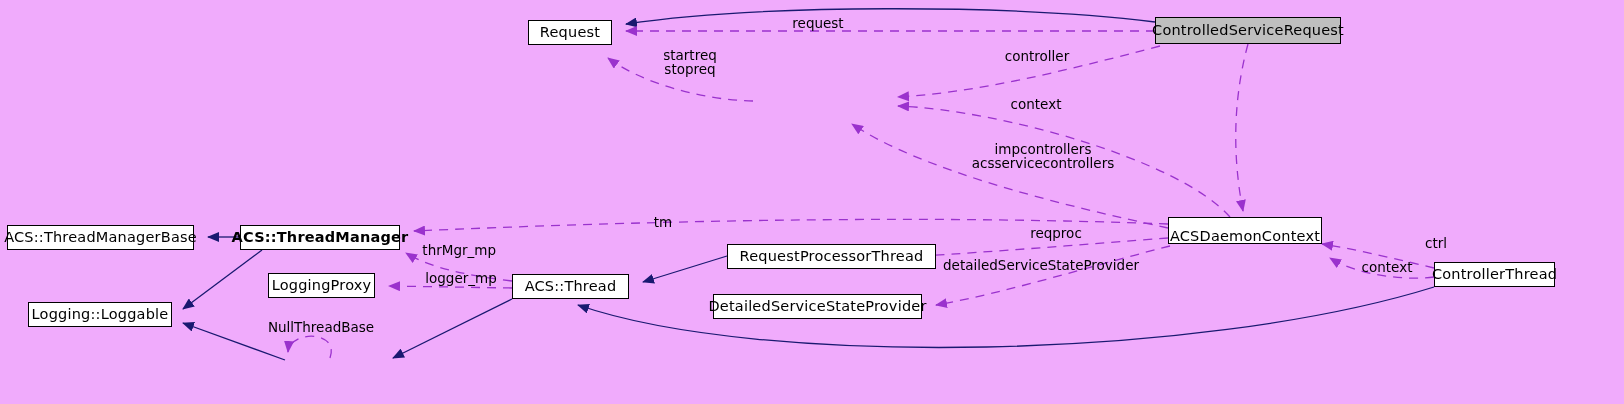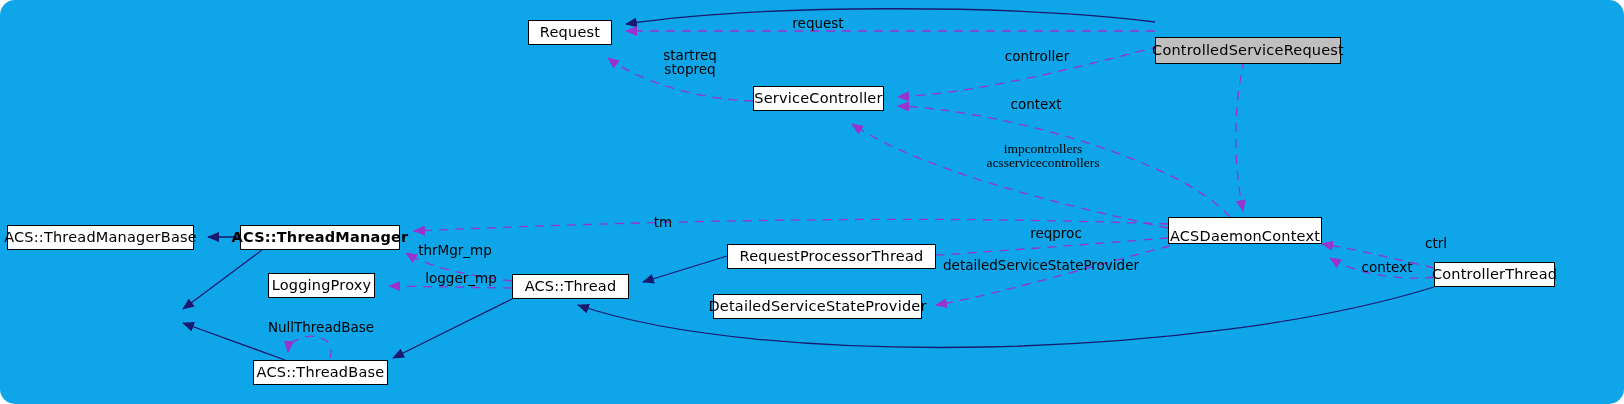--- a/index.html
+++ b/index.html
@@ -7,23 +7,22 @@
     padding: 0;
     background: #ffffff;
   }
   body {
     font-family: "DejaVu Sans", sans-serif;
   }
   #diagram {
     position: relative;
     width: 1624px;
     height: 404px;
-    background: #0ea5e9;
+    background: #f0abfc;
     overflow: hidden;
-    border-radius: 15px;
   }
   #edges {
     position: absolute;
     left: 0;
     top: 0;
     width: 1624px;
     height: 404px;
   }
   .node {
     position: absolute;
@@ -117,27 +116,24 @@
       <path d="M 1248 44 C 1230 110 1235 170 1243 211" marker-end="url(#assoc-arrow)"></path>
 
       <path d="M 330 358 C 340 330 290 330 288 352" marker-end="url(#assoc-arrow)"></path>
     </g>
   </svg>
 
   <div class="node" style="left:528px; top:20px; width:84px; height:25px;">
     <span>Request</span>
   </div>
 
-  <div class="node highlight" style="left:1155px; top:17px; width:186px; height:27px;margin-top:20px;">
+  <div class="node highlight" style="left:1155px; top:17px; width:186px; height:27px;">
     <span>ControlledServiceRequest</span>
   </div>
 
-  <div class="node" style="left:753px; top:86px; width:131px; height:25px;">
-    <span>ServiceController</span>
-  </div>
 
   <div class="node" style="left:1168px; top:217px; width:154px; height:27px;align-items:flex-end;">
     <span>ACSDaemonContext</span>
   </div>
 
   <div class="node" style="left:7px; top:225px; width:187px; height:25px;">
     <span>ACS::ThreadManagerBase</span>
   </div>
 
   <div class="node" style="left:1434px; top:262px; width:121px; height:25px;">
@@ -145,52 +141,52 @@
   </div>
 
   <div class="node" style="left:240px; top:225px; width:160px; height:25px;font-weight:bold;">
     <span>ACS::ThreadManager</span>
   </div>
 
   <div class="node" style="left:268px; top:273px; width:107px; height:25px;">
     <span>LoggingProxy</span>
   </div>
 
+  <div class="node" style="left:28px; top:302px; width:144px; height:25px;">
+    <span>Logging::Loggable</span>
+  </div>
 
   <div class="node" style="left:512px; top:274px; width:117px; height:25px;">
     <span>ACS::Thread</span>
   </div>
 
-  <div class="node" style="left:253px; top:360px; width:135px; height:25px;">
-    <span>ACS::ThreadBase</span>
-  </div>
 
   <div class="node" style="left:727px; top:244px; width:209px; height:25px;">
     <span>RequestProcessorThread</span>
   </div>
 
   <div class="node" style="left:713px; top:294px; width:209px; height:25px;">
     <span>DetailedServiceStateProvider</span>
   </div>
 
   <div class="edge-label" style="left:788px; top:16px; width:60px;">request</div>
 
   <div class="edge-label" style="left:634px; top:48px; width:64px;margin-left:24px;">startreq
 stopreq</div>
 
   <div class="edge-label" style="left:999px; top:49px; width:76px;">controller</div>
 
   <div class="edge-label" style="left:1006px; top:97px; width:60px;">context</div>
 
-  <div class="edge-label" style="left:968px; top:142px; width:150px;font-family:Liberation Serif, serif;">impcontrollers
+  <div class="edge-label" style="left:968px; top:142px; width:150px;">impcontrollers
 acsservicecontrollers</div>
 
   <div class="edge-label" style="left:652px; top:215px; width:22px;">tm</div>
 
-  <div class="edge-label" style="left:414px; top:243px; width:82px;">thrMgr_mp</div>
+  <div class="edge-label" style="left:414px; top:243px; width:82px;text-align:right;">thrMgr_mp</div>
 
   <div class="edge-label" style="left:414px; top:271px; width:80px;margin-left:7px;">logger_mp</div>
 
   <div class="edge-label" style="left:1013px; top:226px; width:62px;margin-left:12px;">reqproc</div>
 
   <div class="edge-label" style="left:943px; top:258px; width:190px;">detailedServiceStateProvider</div>
 
   <div class="edge-label" style="left:1376px; top:236px; width:28px;margin-left:46px;">ctrl</div>
 
   <div class="edge-label" style="left:1358px; top:260px; width:58px;">context</div>

